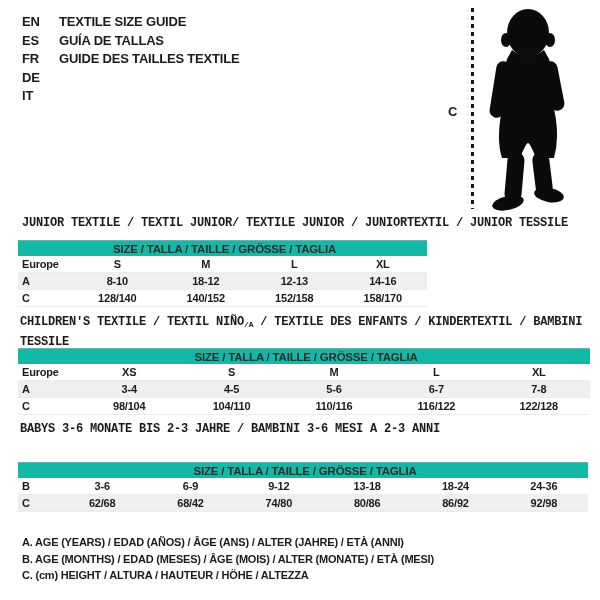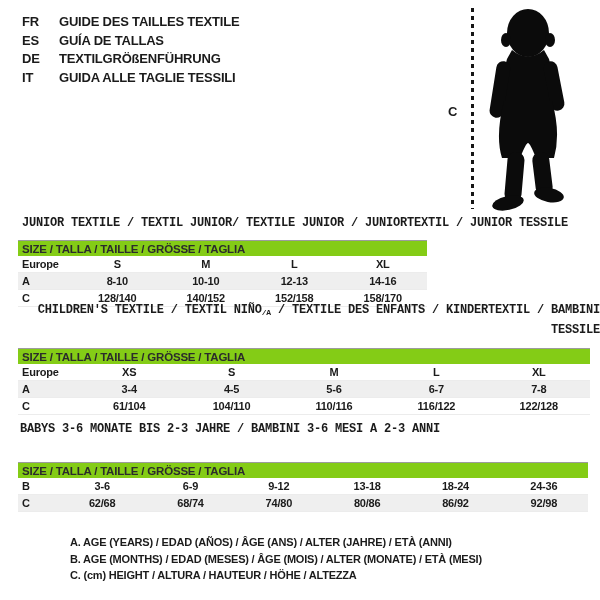--- a/index.html
+++ b/index.html
@@ -17,60 +17,63 @@
   .dash-line{
     position:absolute;left:471px;top:8px;width:3px;height:201px;
     background:repeating-linear-gradient(to bottom,#161616 0 4px,transparent 4px 8px);
   }
   .measure-c{position:absolute;left:448px;top:104px;font-size:13px;}
   .silhouette{position:absolute;left:482px;top:6px;width:92px;height:206px;}
   .silhouette svg{display:block;width:100%;height:100%;}
   
   .section-title{position:absolute;font-size:12px;line-height:16.5px;font-family:Liberation Mono, monospace;}
   #junior-title{left:22px;top:215px;}
-  #children-title{left:20px;top:302px;text-align:right;}
+  #children-title{left:20px;top:314px;}
   #babies-title{left:20px;top:421px;width:560px;}
   .sub{font-size:8px;vertical-align:-2px;}
   
   .size-table{position:absolute;left:18px;}
   #junior-table{top:240px;width:409px;}
   #children-table{top:348px;width:572px;}
   #babies-table{top:462px;width:570px;}
   .size-bar{
-    height:16px;background:#84cc16;border-top:1px solid #9c9c9c;
+    height:16px;background:#14b8a6;border-top:1px solid #9c9c9c;
     font-size:11.5px;line-height:16px;padding-left:4px;color:#2b2b2b;
     box-sizing:border-box;
+    text-align:center;
   }
   table{width:100%;border-collapse:collapse;table-layout:fixed;font-size:11px;}
   td{height:16px;padding:0;text-align:center;border-bottom:1px solid #ececec;
      white-space:nowrap;overflow:hidden;}
   td.row-label{text-align:left;padding-left:4px;}
   tbody tr:nth-child(even) td{background:#efefef;}
   
-  .legend{position:absolute;left:22px;top:534px;font-size:11px;line-height:16.5px;margin-left:48px;}
+  .legend{position:absolute;left:22px;top:534px;font-size:11px;line-height:16.5px;}
 </style>
 </head>
 <body>
 
 <div class="lang-list">
   <div class="lang-row">
+    <span class="lang-code">EN</span>
+    <span>TEXTILE SIZE GUIDE</span>
+  </div>
+  <div class="lang-row">
+    <span class="lang-code">ES</span>
+    <span>GUÍA DE TALLAS</span>
+  </div>
+  <div class="lang-row">
     <span class="lang-code">FR</span>
     <span>GUIDE DES TAILLES TEXTILE</span>
   </div>
   <div class="lang-row">
-    <span class="lang-code">ES</span>
-    <span>GUÍA DE TALLAS</span>
-  </div>
-  <div class="lang-row">
     <span class="lang-code">DE</span>
-    <span>TEXTILGRÖßENFÜHRUNG</span>
   </div>
   <div class="lang-row">
     <span class="lang-code">IT</span>
-    <span>GUIDA ALLE TAGLIE TESSILI</span>
   </div>
 </div>
 
 <div class="dash-line"></div>
 <div class="measure-c">C</div>
 <div class="silhouette">
   <svg viewBox="0 0 92 206" xmlns="http://www.w3.org/2000/svg" fill="#0b0b0b">
     <ellipse cx="46" cy="27" rx="21" ry="24"></ellipse>
     <ellipse cx="24" cy="34" rx="5" ry="7"></ellipse>
     <ellipse cx="68" cy="34" rx="5" ry="7"></ellipse>
@@ -100,21 +103,21 @@
       <tr>
         <td class="row-label">Europe</td>
         <td>S</td>
         <td>M</td>
         <td>L</td>
         <td>XL</td>
       </tr>
       <tr>
         <td class="row-label">A</td>
         <td>8-10</td>
-        <td>10-10</td>
+        <td>18-12</td>
         <td>12-13</td>
         <td>14-16</td>
       </tr>
       <tr>
         <td class="row-label">C</td>
         <td>128/140</td>
         <td>140/152</td>
         <td>152/158</td>
         <td>158/170</td>
       </tr>
@@ -146,21 +149,21 @@
       <tr>
         <td class="row-label">A</td>
         <td>3-4</td>
         <td>4-5</td>
         <td>5-6</td>
         <td>6-7</td>
         <td>7-8</td>
       </tr>
       <tr>
         <td class="row-label">C</td>
-        <td>61/104</td>
+        <td>98/104</td>
         <td>104/110</td>
         <td>110/116</td>
         <td>116/122</td>
         <td>122/128</td>
       </tr>
     </tbody>
   </table>
 </div>
 
 <div class="section-title" id="babies-title">
@@ -184,21 +187,21 @@
         <td>3-6</td>
         <td>6-9</td>
         <td>9-12</td>
         <td>13-18</td>
         <td>18-24</td>
         <td>24-36</td>
       </tr>
       <tr>
         <td class="row-label">C</td>
         <td>62/68</td>
-        <td>68/74</td>
+        <td>68/42</td>
         <td>74/80</td>
         <td>80/86</td>
         <td>86/92</td>
         <td>92/98</td>
       </tr>
     </tbody>
   </table>
 </div>
 
 <div class="legend">

